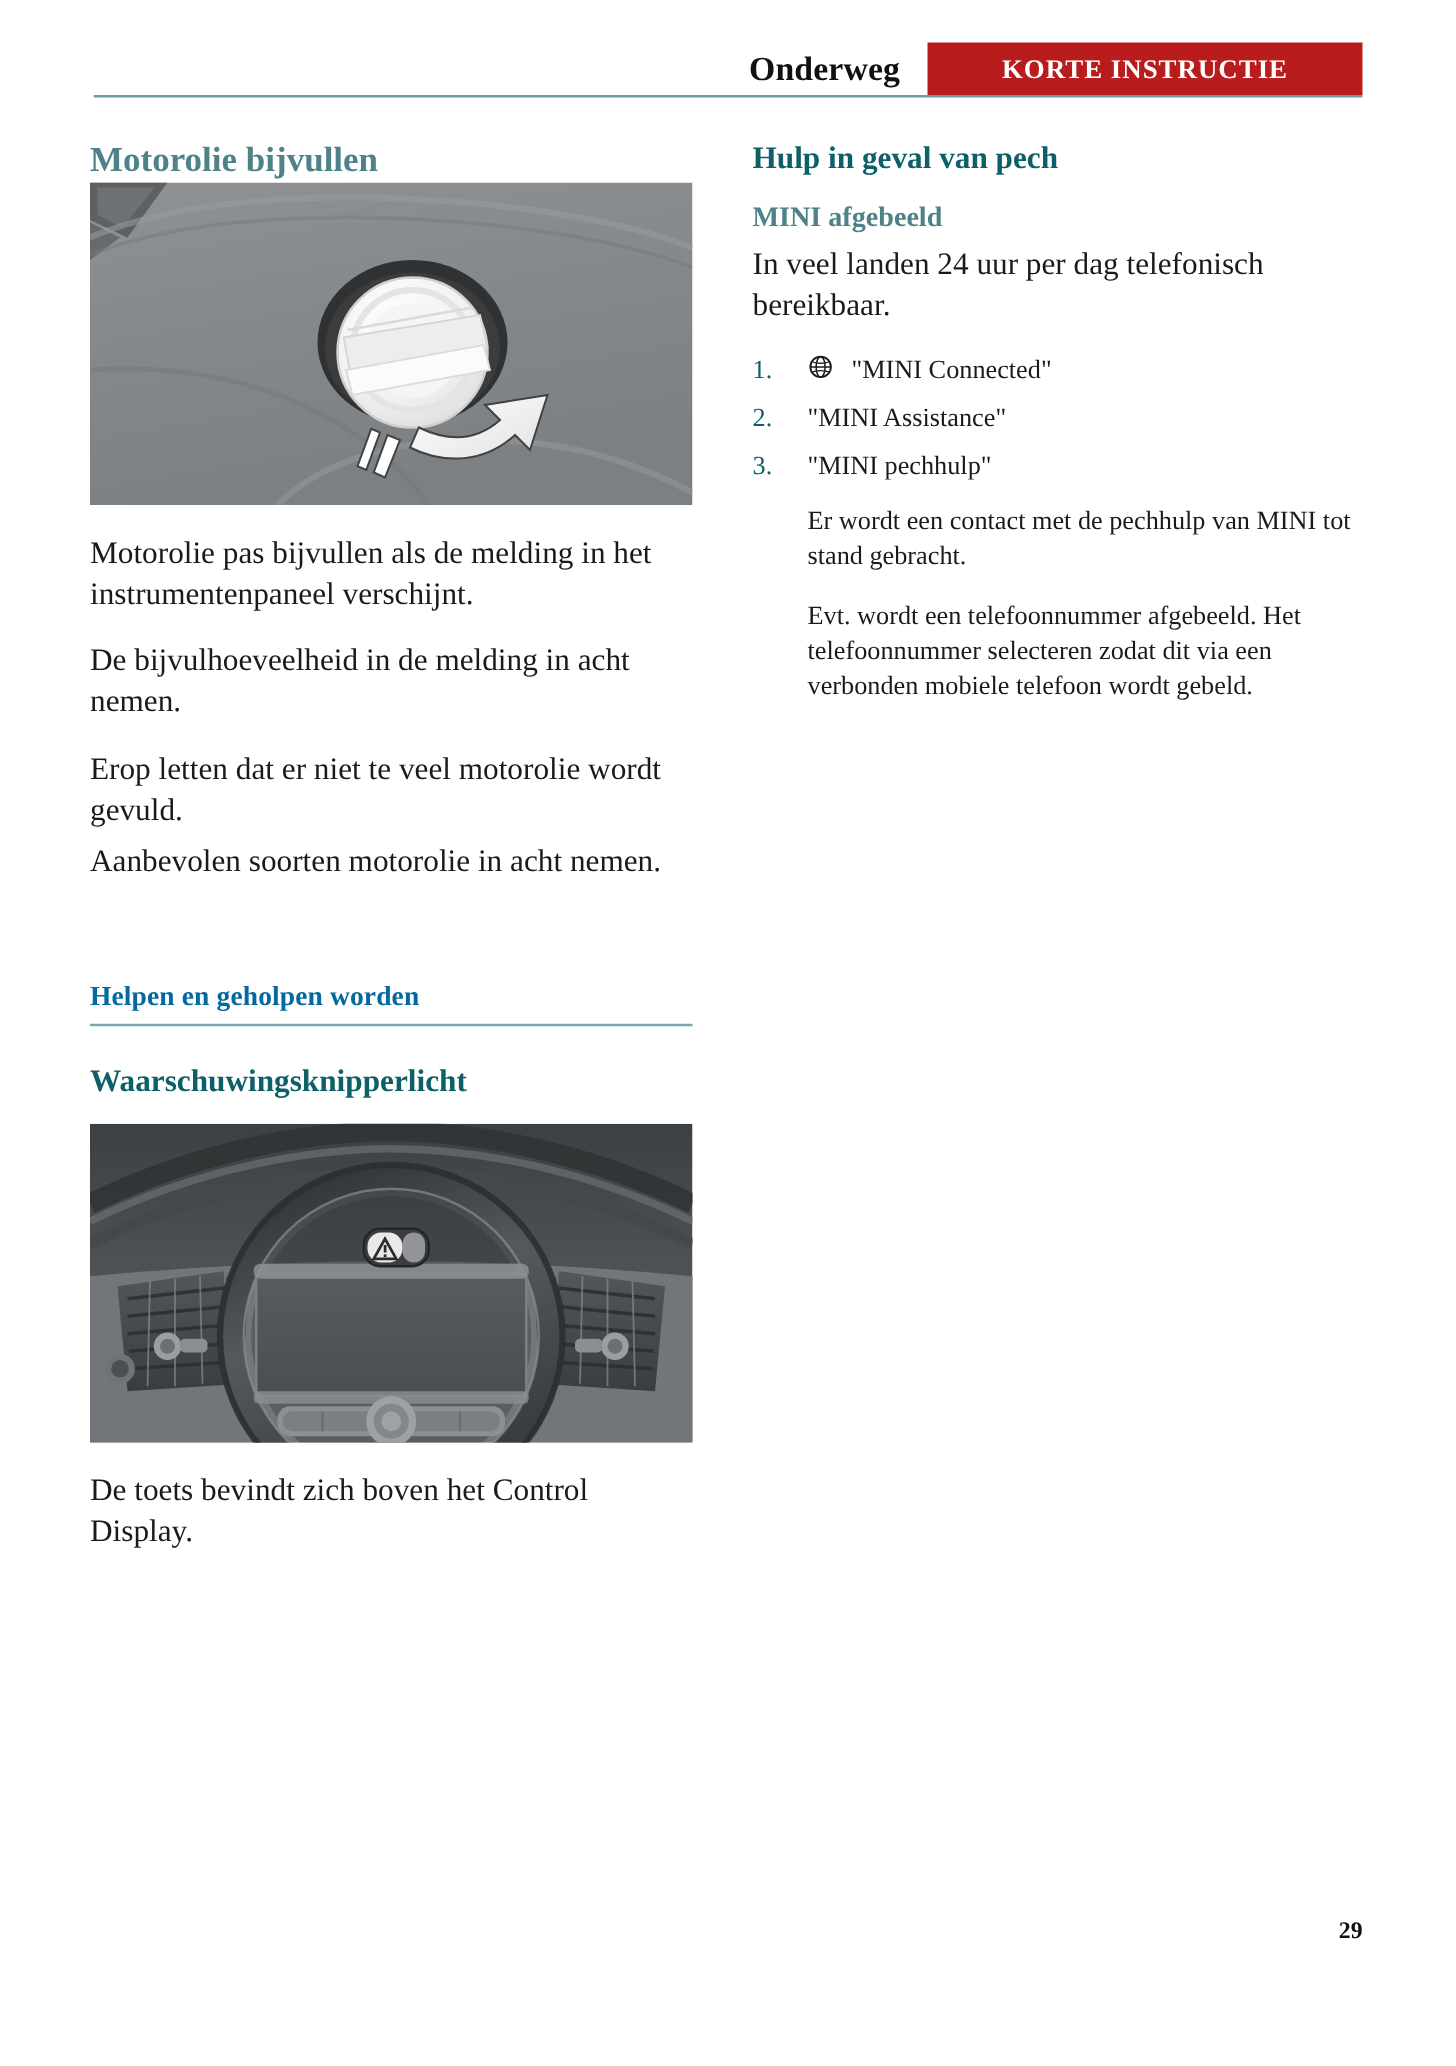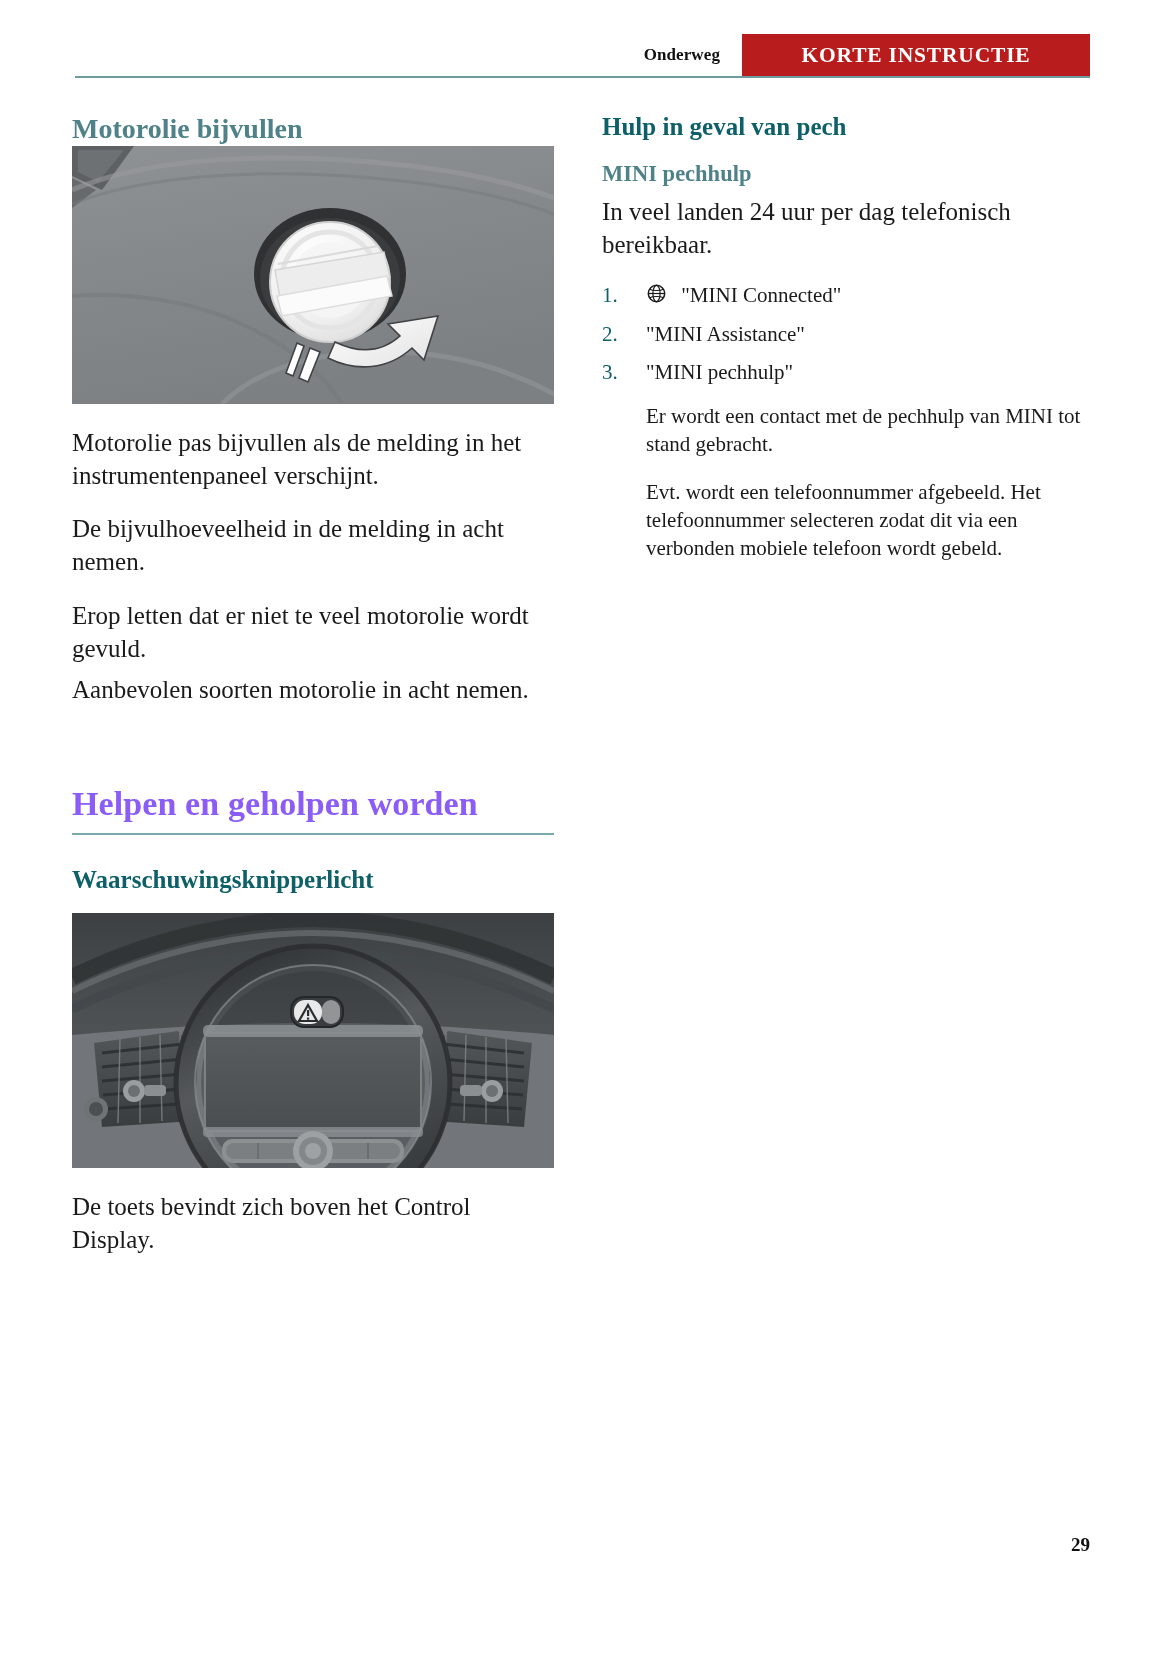--- a/index.html
+++ b/index.html
@@ -32,21 +32,21 @@
   .header-inner {
     position: relative;
     display: flex;
     justify-content: flex-end;
     align-items: stretch;
     height: 42px;
   }
   .header-chapter {
     font-family: "Liberation Serif", "DejaVu Serif", serif;
     font-weight: bold;
-    font-size: 17px;
+    font-size: 27px;
     color: #111111;
     display: flex;
     align-items: center;
     padding-right: 22px;
     letter-spacing: 0.1px;
   }
   .header-band {
     background: #b91c1c;
     color: #ffffff;
     font-family: "Liberation Serif", "DejaVu Serif", serif;
@@ -76,23 +76,23 @@
     display: flex;
     gap: 48px;
   }
   .col {
     width: 482px;
     flex: 0 0 482px;
   }
 
   
   h1.sec-title {
-    font-size: 34px;
-    font-weight: bold;
-    color: #8b5cf6;
+    font-size: 22px;
+    font-weight: bold;
+    color: #0369a1;
     margin: 0 0 9px 0;
     line-height: 1.18;
     letter-spacing: 0.1px;
   }
   .sec-rule {
     height: 1.6px;
     background: #7aa8ad;
     margin: 0 0 30px 0;
   }
   h2.head-dark {
@@ -368,21 +368,21 @@
         </svg>
       </div>
 
       <p class="body last">De toets bevindt zich boven het Control Display.</p>
     </div>
 
     <div class="col">
 
       <h2 class="head-dark">Hulp in geval van pech</h2>
 
-      <h3 class="head-muted-sm">MINI pechhulp</h3>
+      <h3 class="head-muted-sm">MINI afgebeeld</h3>
 
       <p class="body">In veel landen 24 uur per dag telefonisch bereikbaar.</p>
 
       <ol class="steps">
         <li>
           <span class="num">1.</span>
           <span class="globe">
             <svg width="21" height="21" viewBox="0 0 21 21" aria-hidden="true">
               <circle cx="10.5" cy="10.5" r="8.2" fill="none" stroke="#1a1a1a" stroke-width="1.5"></circle>
               <ellipse cx="10.5" cy="10.5" rx="3.6" ry="8.2" fill="none" stroke="#1a1a1a" stroke-width="1.2"></ellipse>

